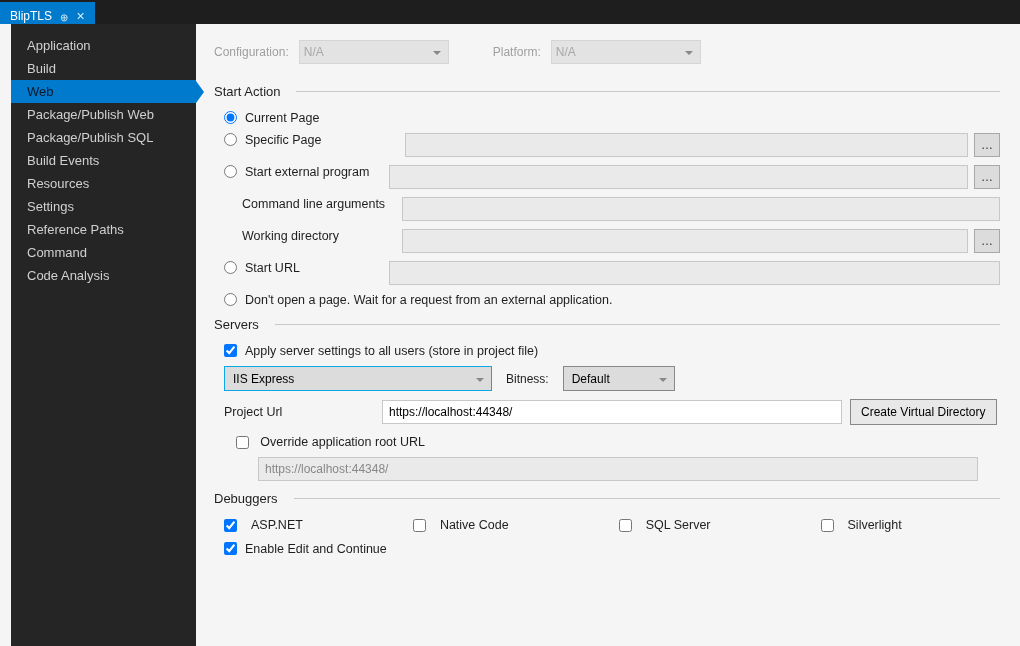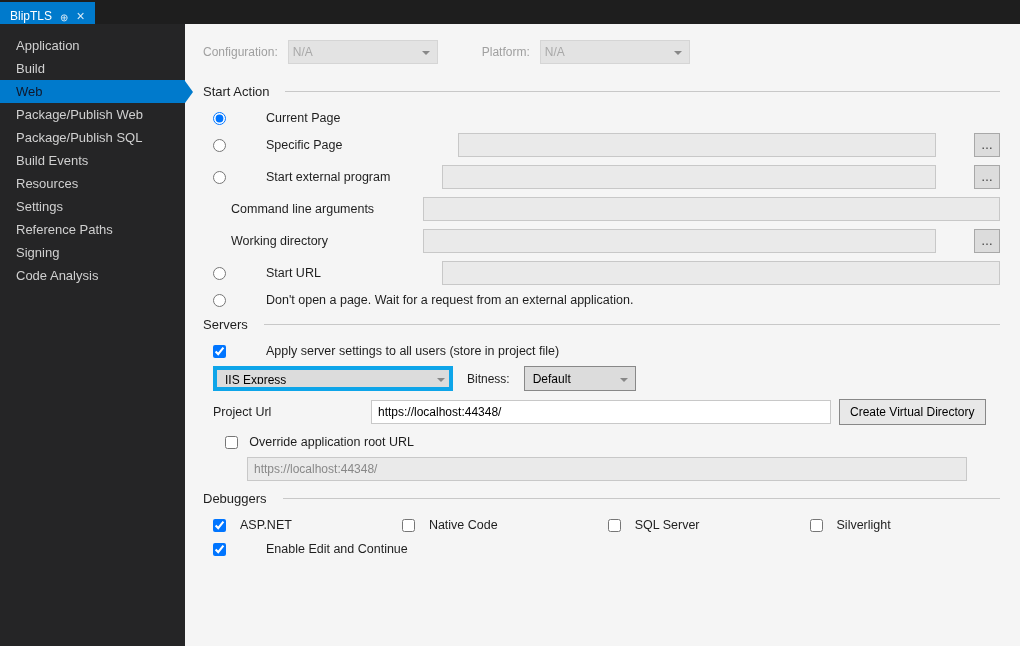--- a/index.html
+++ b/index.html
@@ -5,53 +5,53 @@
     * { margin: 0; padding: 0; box-sizing: border-box; font-family: 'Segoe UI', Tahoma, sans-serif; }
     body { width: 1020px; height: 646px; background: #f5f5f5; overflow: hidden; font-size: 12px; }
     
     .tab-bar { background: #1e1e1e; height: 24px; display: flex; align-items: flex-end; padding-left: 0; }
     .tab { background: #007acc; color: #fff; padding: 1px 10px; font-size: 12px; display: flex; align-items: flex-end; gap: 8px; height: 22px; }
     .tab .pin-icon { font-size: 10px; opacity: 0.85; }
     .tab .close-icon { font-size: 14px; opacity: 0.85; line-height: 1; cursor: pointer; }
     
     .main { display: flex; height: calc(646px - 24px); }
     
-    .sidebar { width: 185px; background: #252526; padding: 10px 0; }
+    .sidebar { width: 185px; background: #252526; padding: 10px 0; margin-left: 11px; }
     .sidebar-item { color: #d0d0d0; padding: 4px 16px; font-size: 13px; cursor: pointer; }
     .sidebar-item.active { background: #007acc; color: #0f172a; position: relative; }
     .sidebar-item.active::after { content: ''; position: absolute; right: -8px; top: 50%; transform: translateY(-50%); border-left: 8px solid #007acc; border-top: 11px solid transparent; border-bottom: 11px solid transparent; }
     
     .content { flex: 1; background: #f5f5f5; padding: 16px 20px 20px 18px; overflow-y: auto; color: #1e1e1e; }
     
     .top-row { display: flex; align-items: center; gap: 10px; margin-bottom: 20px; }
     .top-label { color: #a0a0a0; font-size: 12px; }
     .top-select { background: #dcdcdc; border: 1px solid #c8c8c8; color: #888; padding: 3px 22px 3px 4px; font-size: 12px; min-width: 150px; height: 24px; appearance: none; position: relative; }
     .select-wrap { position: relative; display: inline-block; }
     .select-wrap::after { content: ''; position: absolute; right: 8px; top: 50%; transform: translateY(-25%); border-left: 4px solid transparent; border-right: 4px solid transparent; border-top: 4px solid #888; pointer-events: none; }
     
     .section-header { display: flex; align-items: center; margin: 10px 0 12px 0; }
     .section-title { font-size: 13px; color: #1e1e1e; margin-right: 16px; white-space: nowrap; }
     .section-line { flex: 1; height: 1px; background: #c8c8c8; }
     
-    .field-row { display: flex; align-items: center; margin-bottom: 8px; padding-left: 10px; gap: 32px; }
+    .field-row { display: flex; margin-bottom: 8px; padding-left: 10px; }
     .field-row.indent { padding-left: 28px; }
     .field-label { min-width: 160px; font-size: 12.5px; color: #1e1e1e; }
     .field-label.sub { margin-left: 0; }
     
     input[type="radio"], input[type="checkbox"] { margin-right: 8px; width: 13px; height: 13px; vertical-align: middle; }
     .radio-row label, .check-row label { font-size: 12.5px; }
     
     .text-input { background: #eaeaea; border: 1px solid #c8c8c8; padding: 3px 6px; font-size: 12px; height: 24px; flex: 1; min-width: 0; }
     .text-input.white { background: #fff; }
     .text-input.readonly { color: #888; }
     
     .browse-btn { width: 26px; height: 24px; background: #dcdcdc; border: 1px solid #a8a8a8; margin-left: 6px; display: flex; align-items: center; justify-content: center; font-size: 12px; color: #333; cursor: pointer; }
     .browse-btn::before { content: '…'; }
     
-    .server-select { background: #dcdcdc; border: 4px solid #0ea5e9; padding: 3px 22px 3px 8px; font-size: 12px; width: 240px; height: 25px; appearance: none; }
+    .server-select { background: #dcdcdc; border: 1px solid #0ea5e9; padding: 3px 22px 3px 8px; font-size: 12px; width: 268px; height: 25px; appearance: none; }
     .bitness-select { background: #dcdcdc; border: 1px solid #888; padding: 3px 22px 3px 8px; font-size: 12px; width: 112px; height: 25px; appearance: none; }
     
     .create-vdir-btn { background: #e8e8e8; border: 1px solid #888; padding: 4px 10px; font-size: 12px; height: 26px; cursor: pointer; margin-left: 8px; white-space: nowrap; }
     
     .dbg-grid { display: flex; gap: 110px; padding-left: 10px; margin-bottom: 10px; flex-wrap: wrap; }
     .dbg-item { display: flex; align-items: center; gap: 6px; font-size: 12.5px; }
     
     .servers-row1 { display: flex; align-items: center; gap: 14px; margin: 8px 0 8px 10px; }
     .servers-row2 { display: flex; align-items: center; margin: 8px 0 10px 10px; }
     .servers-row2 .field-label { min-width: 158px; }
@@ -75,21 +75,21 @@
   <div class="sidebar">
     <div class="sidebar-item">Application</div>
     <div class="sidebar-item">Build</div>
     <div class="sidebar-item active">Web</div>
     <div class="sidebar-item">Package/Publish Web</div>
     <div class="sidebar-item">Package/Publish SQL</div>
     <div class="sidebar-item">Build Events</div>
     <div class="sidebar-item">Resources</div>
     <div class="sidebar-item">Settings</div>
     <div class="sidebar-item">Reference Paths</div>
-    <div class="sidebar-item">Signing</div>
+    <div class="sidebar-item">Command</div>
     <div class="sidebar-item">Code Analysis</div>
   </div>
 
   <div class="content">
     <div class="top-row">
       <span class="top-label">Configuration:</span>
       <span class="select-wrap">
         <select class="top-select" disabled="">
           <option>N/A</option>
         </select>

